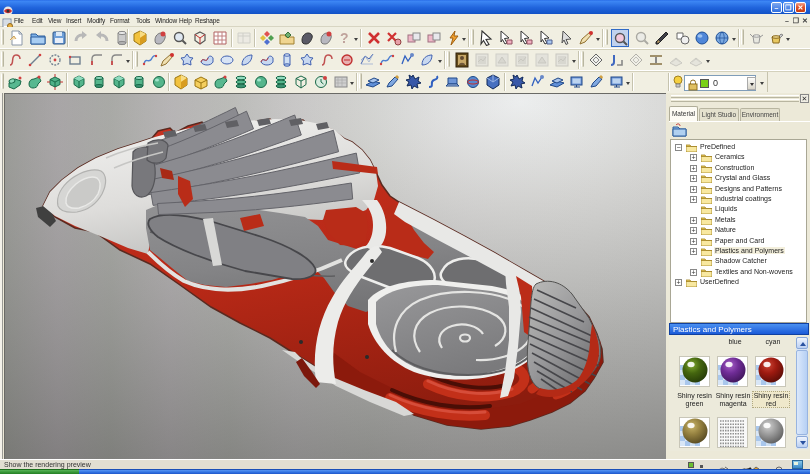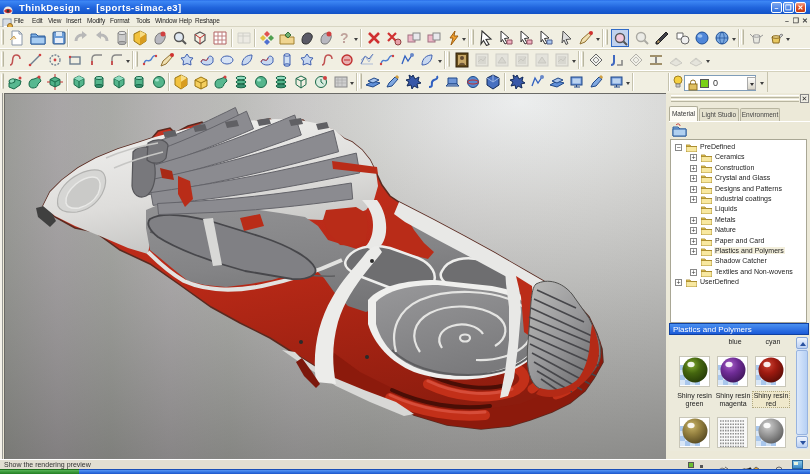--- a/index.html
+++ b/index.html
@@ -3,21 +3,20 @@
 *{margin:0;padding:0;box-sizing:border-box}
 body{width:810px;height:474px;overflow:hidden;font-family:"Liberation Sans",sans-serif;background:#ece9d8;position:relative}
 .ab{position:absolute}
 </style></head><body>
 <div class="ab" style="left:0;top:0;width:810px;height:14px;background:linear-gradient(180deg,#2a6ee8 0%,#3c86f4 10%,#2064dc 55%,#1557cc 90%,#1250c4 100%);">
 <span class="ab" style="left:3px;top:2px;"><svg width="10" height="10" viewBox="0 0 10 10">
         <circle cx="5" cy="5" r="4.5" fill="#e8e8e8"></circle>
         <path d="M1 5c2-3 6-3 8 0-2 3-6 3-8 0z" fill="#d03030"></path>
         <circle cx="5" cy="5" r="1.5" fill="#303030"></circle>
       </svg></span>
-<span class="ab" style="left:19px;top:1.5px;font-size:9.5px;font-weight:bold;color:#fff;letter-spacing:.4px;">ThinkDesign&nbsp;&nbsp;-&nbsp;&nbsp;[sports-simac.e3]</span>
 <span class="ab" style="left:771px;top:1.5px;width:11px;height:11px;border-radius:2px;border:1px solid #fff;background:linear-gradient(180deg,#7da8ef,#2f6fe0);color:#fff;font-size:7px;line-height:9px;text-align:center;font-weight:bold;">–</span>
 <span class="ab" style="left:783px;top:1.5px;width:11px;height:11px;border-radius:2px;border:1px solid #fff;background:linear-gradient(180deg,#7da8ef,#2f6fe0);color:#fff;font-size:7px;line-height:9px;text-align:center;font-weight:bold;">❐</span>
 <span class="ab" style="left:795px;top:1.5px;width:11px;height:11px;border-radius:2px;border:1px solid #fff;background:linear-gradient(180deg,#f2a38c,#e0542a 45%,#c83a10);color:#fff;font-size:7px;line-height:9px;text-align:center;font-weight:bold;">✕</span>
 </div>
 <div class="ab" style="left:0;top:14px;width:810px;height:13px;background:#f0eee1;border-bottom:1px solid #d8d5c2;">
 <span class="ab" style="left:2px;top:1px;"><svg width="11" height="11" viewBox="0 0 11 11">
         <rect x="1" y="1" width="8" height="9" fill="#fff" stroke="#7a8aa0"></rect>
         <path d="M2 3h6M2 5h6M2 7h4" stroke="#9ab" stroke-width=".8"></path>
         <circle cx="8" cy="8" r="2.5" fill="#e8b040" stroke="#906820"></circle>
       </svg></span>

